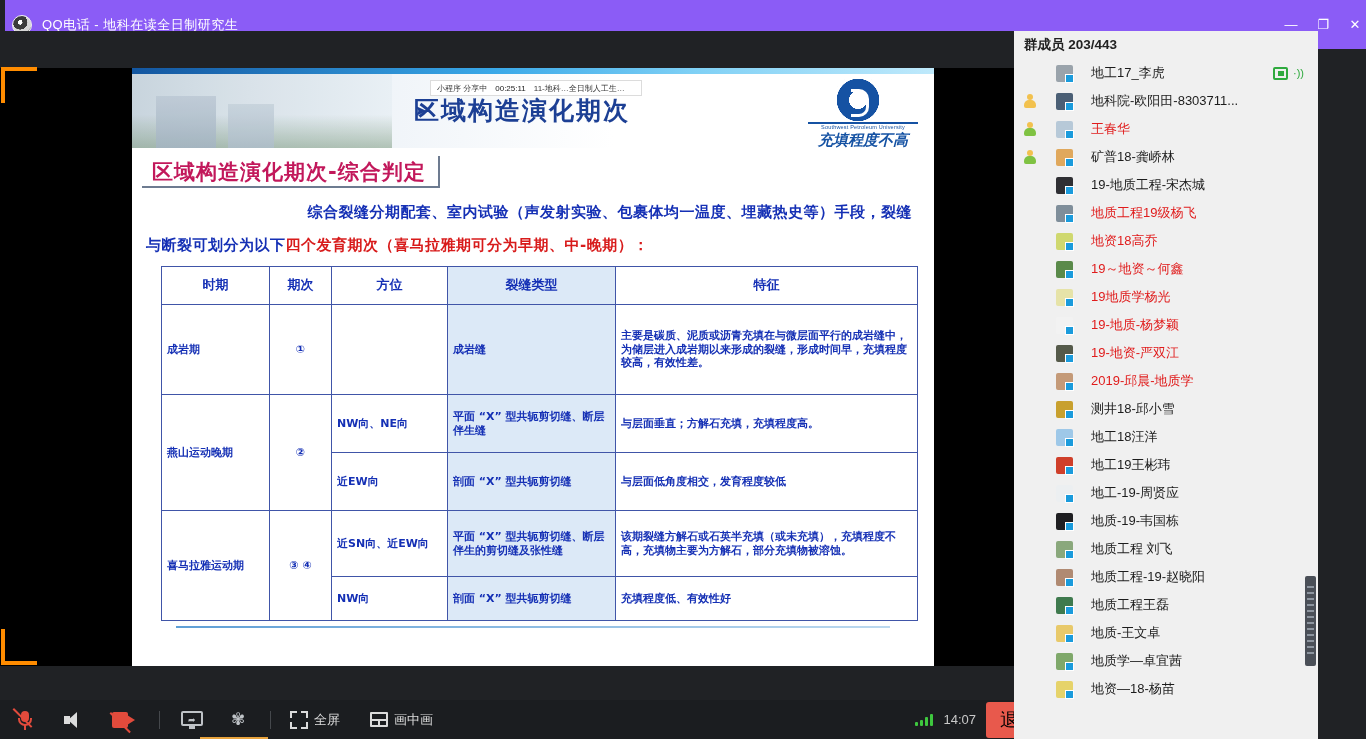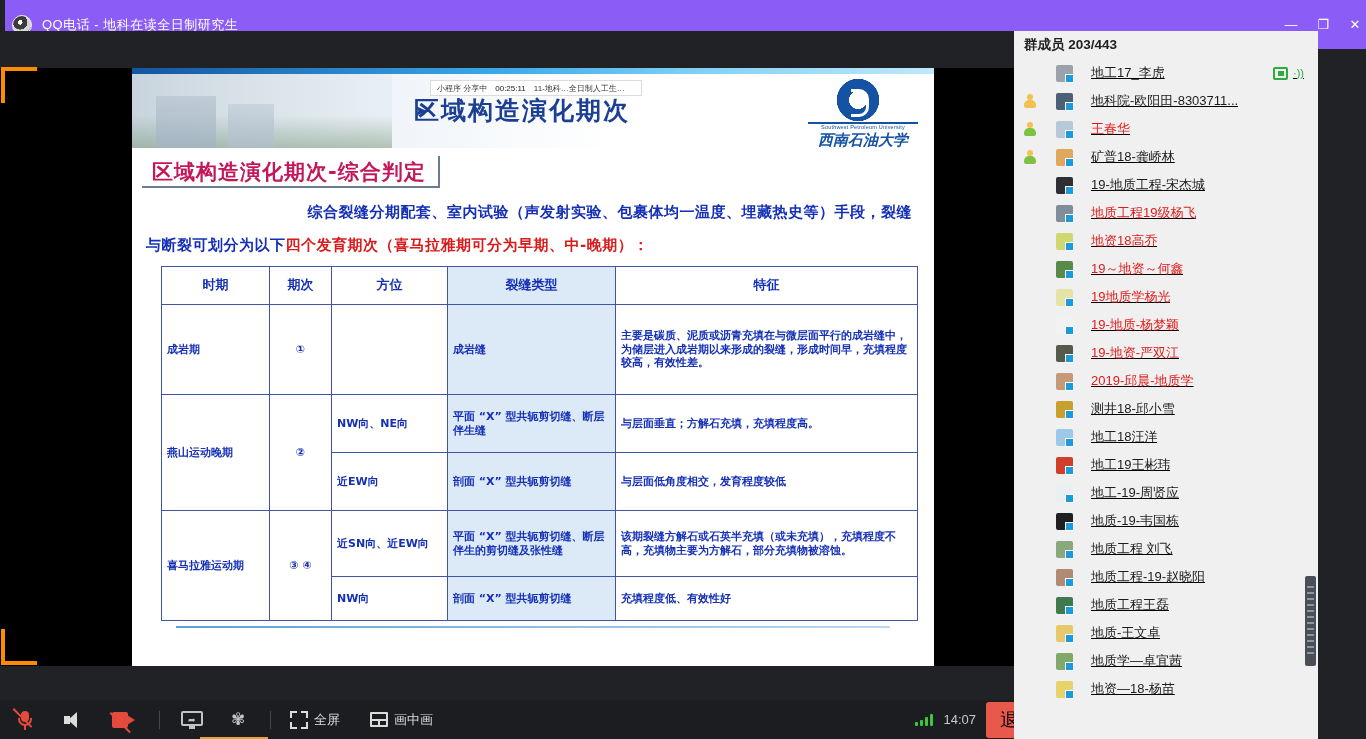--- a/index.html
+++ b/index.html
@@ -212,21 +212,21 @@
   .members{
     position:absolute;left:1014px;top:31px;width:304px;height:708px;
     background:#f0f0f0; overflow:hidden;
   }
   .mem-header{
     height:28px;display:flex;align-items:center;padding-left:10px;
     font-size:13.5px;color:#222222;font-weight:bold;
   }
   .mem-list{ padding-top:0px; }
   .mem-row{
-    height:28px;display:flex;align-items:center;padding-left:8px;gap:18px;text-decoration:underline;
+    height:28px;display:flex;align-items:center;padding-left:8px;gap:18px;
   }
   .role-ico{ width:16px;height:16px;position:relative;flex:0 0 16px; }
   .role-ico.none{ visibility:hidden; }
   .role-ico .head{ position:absolute;left:5px;top:1px;width:6px;height:6px;border-radius:50%;background:#f2c14e; }
   .role-ico .torso{ position:absolute;left:2px;top:7px;width:12px;height:8px;border-radius:5px 5px 2px 2px;background:#f2c14e; }
   .role-ico.green .head{ background:#f2c14e; }
   .role-ico.green .torso{ background:#7fc242; }
   .avatar{
     width:17px;height:17px;border-radius:2px;flex:0 0 17px;position:relative;
     background:#9aa3ab;
@@ -273,21 +273,21 @@
         <div class="slide-topband"></div>
 
         <div class="slide-banner">
           <div class="banner-photo"></div>
           <div class="banner-arrow">➤</div>
           <div class="banner-title">区域构造演化期次</div>
           <div class="univ-logo">
             <div class="univ-badge"></div>
             <div class="univ-rule"></div>
             <div class="univ-en">Southwest Petroleum University</div>
-            <div class="univ-cn">西南石油大学</div>
+            <div class="univ-cn">充填程度不高</div>
           </div>
           <div class="timer-overlay">
             <span>小程序 分享中</span>
             <span class="tm">00:25:11</span>
             <span>11-地科…全日制人工生…</span>
           </div>
         </div>
 
         <div class="subtitle-box">
           <span class="subtitle-text">区域构造演化期次</span><span class="subtitle-text blue">-综合判定</span>

